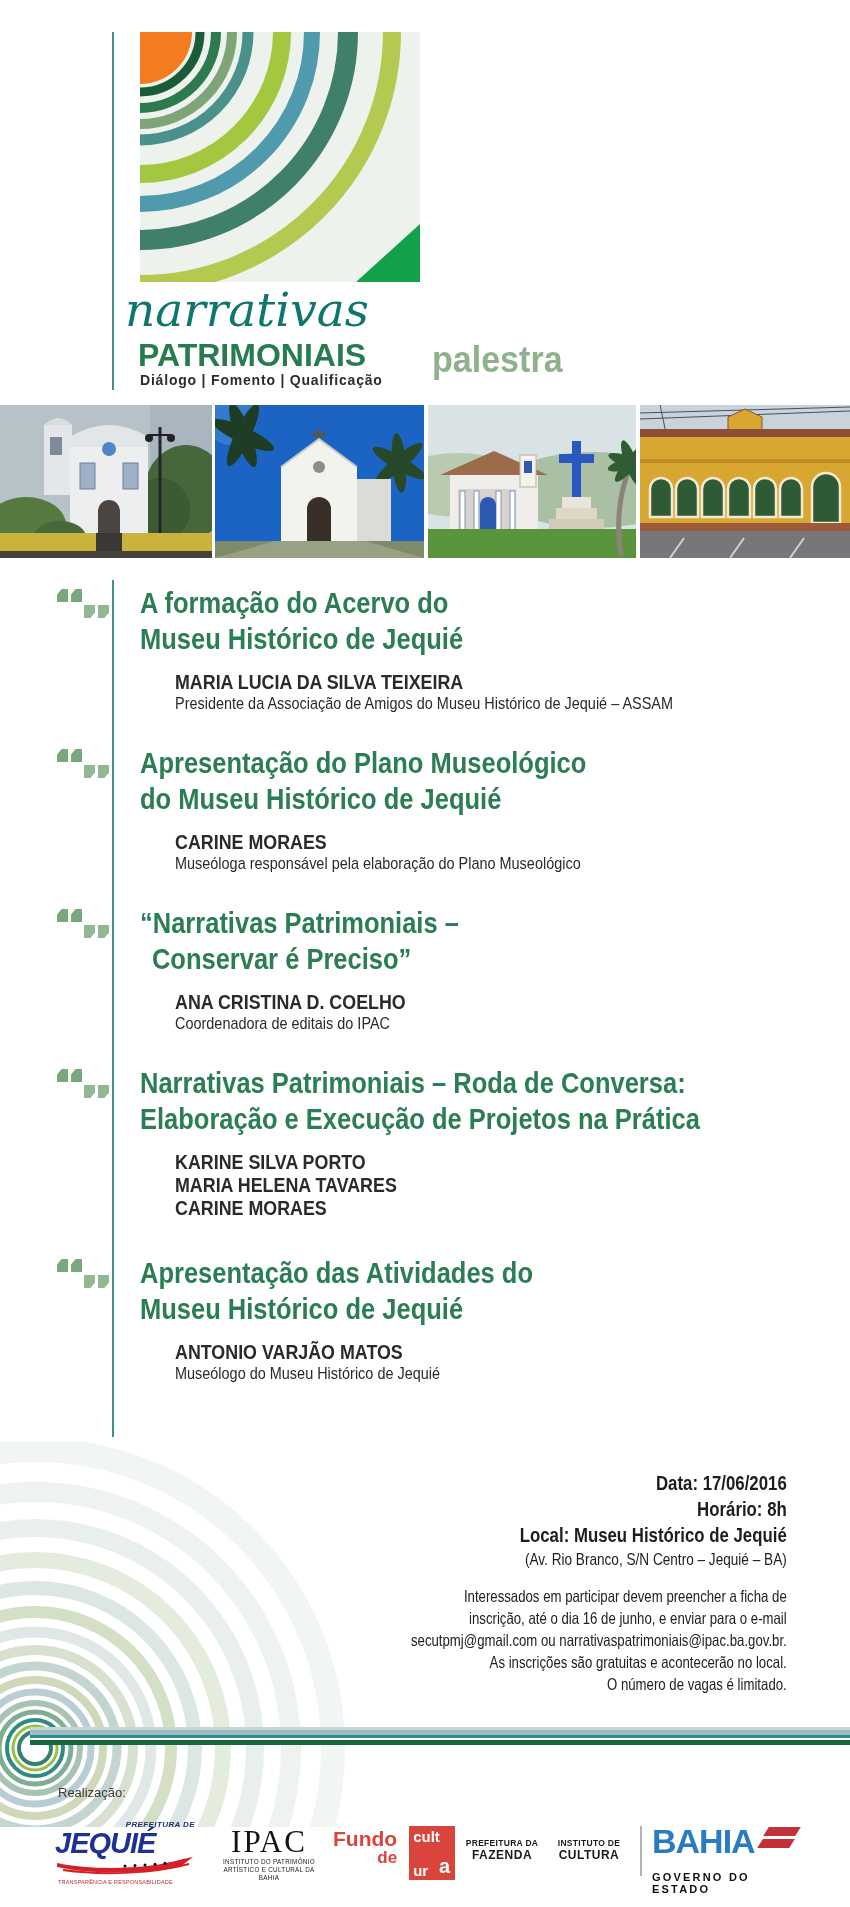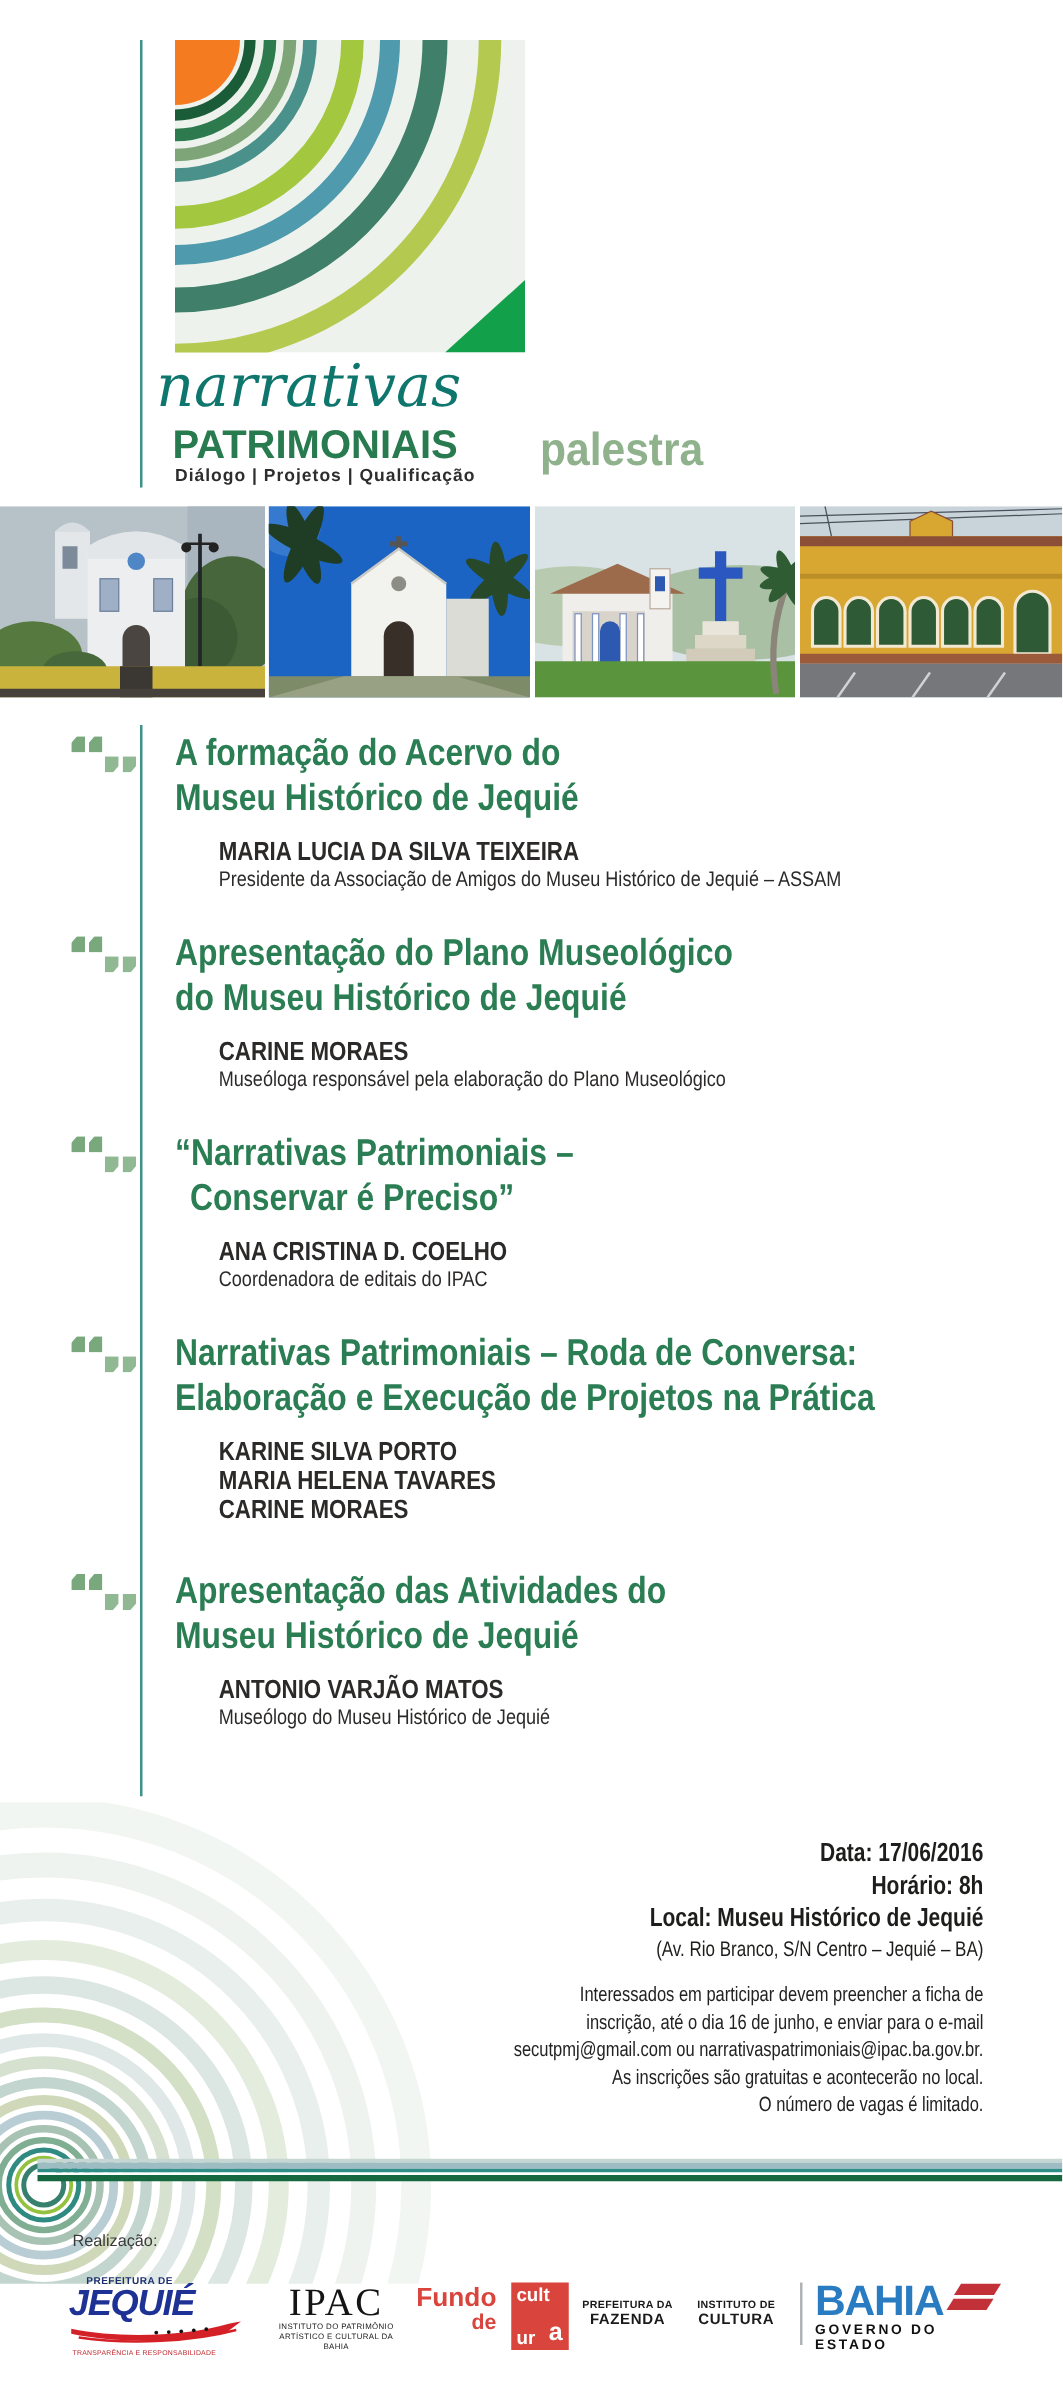--- a/index.html
+++ b/index.html
@@ -58,21 +58,21 @@
   .s2{height:5px;background:#9dbdc2;}
   .s3{height:3px;background:#2f8f88;}
   .s4{height:2px;background:#ffffff;}
   .s5{height:5px;background:#15683f;}
 
   .realization{position:absolute;left:58px;top:1785px;font-size:13px;color:#3a3a3a;z-index:3;}
 
   
   .footer-logos{position:absolute;left:0;top:1818px;width:850px;height:85px;z-index:3;}
   .logo-jequie{position:absolute;left:55px;top:2px;width:140px;}
-  .pj-top{font-size:8px;font-weight:bold;color:#1d2f70;letter-spacing:.4px;margin-left:14px;}
+  .pj-top{font-size:8px;font-weight:bold;font-style:italic;color:#1d2f70;letter-spacing:.4px;margin-left:14px;text-align:right;}
   .pj-name{font-size:29px;font-weight:800;font-style:italic;color:#1e3296;letter-spacing:-1px;line-height:28px;}
   .pj-sub{font-size:5.5px;color:#c2272d;margin-left:3px;letter-spacing:.2px;}
   .logo-ipac{position:absolute;left:215px;top:8px;width:108px;text-align:center;}
   .ipac-name{font-family:"Liberation Serif",serif;font-size:31px;color:#141414;letter-spacing:2px;line-height:32px;}
   .ipac-sub{font-size:6.3px;color:#222;line-height:8px;letter-spacing:.3px;}
   .logo-fundo{position:absolute;left:333px;top:8px;display:flex;align-items:flex-start;}
   .fundo-left{text-align:right;margin-right:12px;padding-top:2px;}
   .fundo-word{display:block;font-size:21px;color:#d9453c;font-weight:600;line-height:21px;}
   .fundo-de{display:block;font-size:17px;color:#d9453c;font-weight:600;line-height:18px;}
   .fundo-box{position:relative;width:46px;height:54px;background:#d9453c;color:#fff;font-weight:bold;}
@@ -85,21 +85,21 @@
   .sec-l1{font-size:8.5px;font-weight:600;letter-spacing:.3px;line-height:11px;}
   .sec-l2{font-size:12px;font-weight:800;letter-spacing:.5px;line-height:13px;}
   .logo-divider{position:absolute;left:640px;top:8px;width:2px;height:50px;background:#b0b3b5;}
   .logo-bahia{position:absolute;left:652px;top:6px;width:160px;}
   .bahia-row{position:relative;height:34px;}
   .bahia-name{font-size:34px;font-weight:900;color:#2a7cc2;letter-spacing:-1px;line-height:34px;}
   .bahia-flags{position:absolute;left:108px;top:3px;width:40px;height:26px;}
   .bahia-flags div{position:absolute;background:#c23038;height:9px;width:32px;transform:skewX(-32deg);}
   .bf1{left:6px;top:0;}
   .bf2{left:0;top:12px;}
-  .bahia-sub{font-size:11px;font-weight:700;color:#101010;letter-spacing:2.2px;margin-top:0;}
+  .bahia-sub{font-size:11px;font-weight:700;color:#101010;letter-spacing:2.2px;margin-top:13px;}
 </style>
 </head>
 <body>
 
 <div class="page">
 
   <div class="vline header-vline"></div>
 
   <svg class="brand-logo" width="280" height="250" viewBox="0 0 280 250">
     <rect width="280" height="250" fill="#edf2ec"></rect>
@@ -110,21 +110,21 @@
     <circle cx="0" cy="0" r="108" fill="none" stroke="#4a908b" stroke-width="11"></circle>
     <circle cx="0" cy="0" r="142" fill="none" stroke="#a3c73e" stroke-width="18"></circle>
     <circle cx="0" cy="0" r="172" fill="none" stroke="#4f9bad" stroke-width="16"></circle>
     <circle cx="0" cy="0" r="208" fill="none" stroke="#40806a" stroke-width="20"></circle>
     <circle cx="0" cy="0" r="252" fill="none" stroke="#b4c94f" stroke-width="18"></circle>
     <path d="M280 250 L280 192 L216 250 Z" fill="#13a04b"></path>
   </svg>
 
   <div class="brand-script">narrativas</div>
   <div class="brand-main">PATRIMONIAIS</div>
-  <div class="brand-tagline">Diálogo | Projetos | Qualificação</div>
+  <div class="brand-tagline">Diálogo | Fomento | Qualificação</div>
   <div class="event-type">palestra</div>
 
   <div class="photo-strip">
     <svg class="photo" style="left:0" width="212" height="153" viewBox="0 0 212 153">
       <rect width="212" height="153" fill="#b6c1c8"></rect>
       <rect x="150" width="62" height="120" fill="#aab6bf"></rect>
       <ellipse cx="186" cy="88" rx="42" ry="48" fill="#47663c"></ellipse>
       <ellipse cx="160" cy="105" rx="30" ry="32" fill="#3c5a34"></ellipse>
       <rect x="44" y="20" width="28" height="70" fill="#e3e7ea"></rect>
       <path d="M44 20 Q58 6 72 20 Z" fill="#d8dde1"></path>

